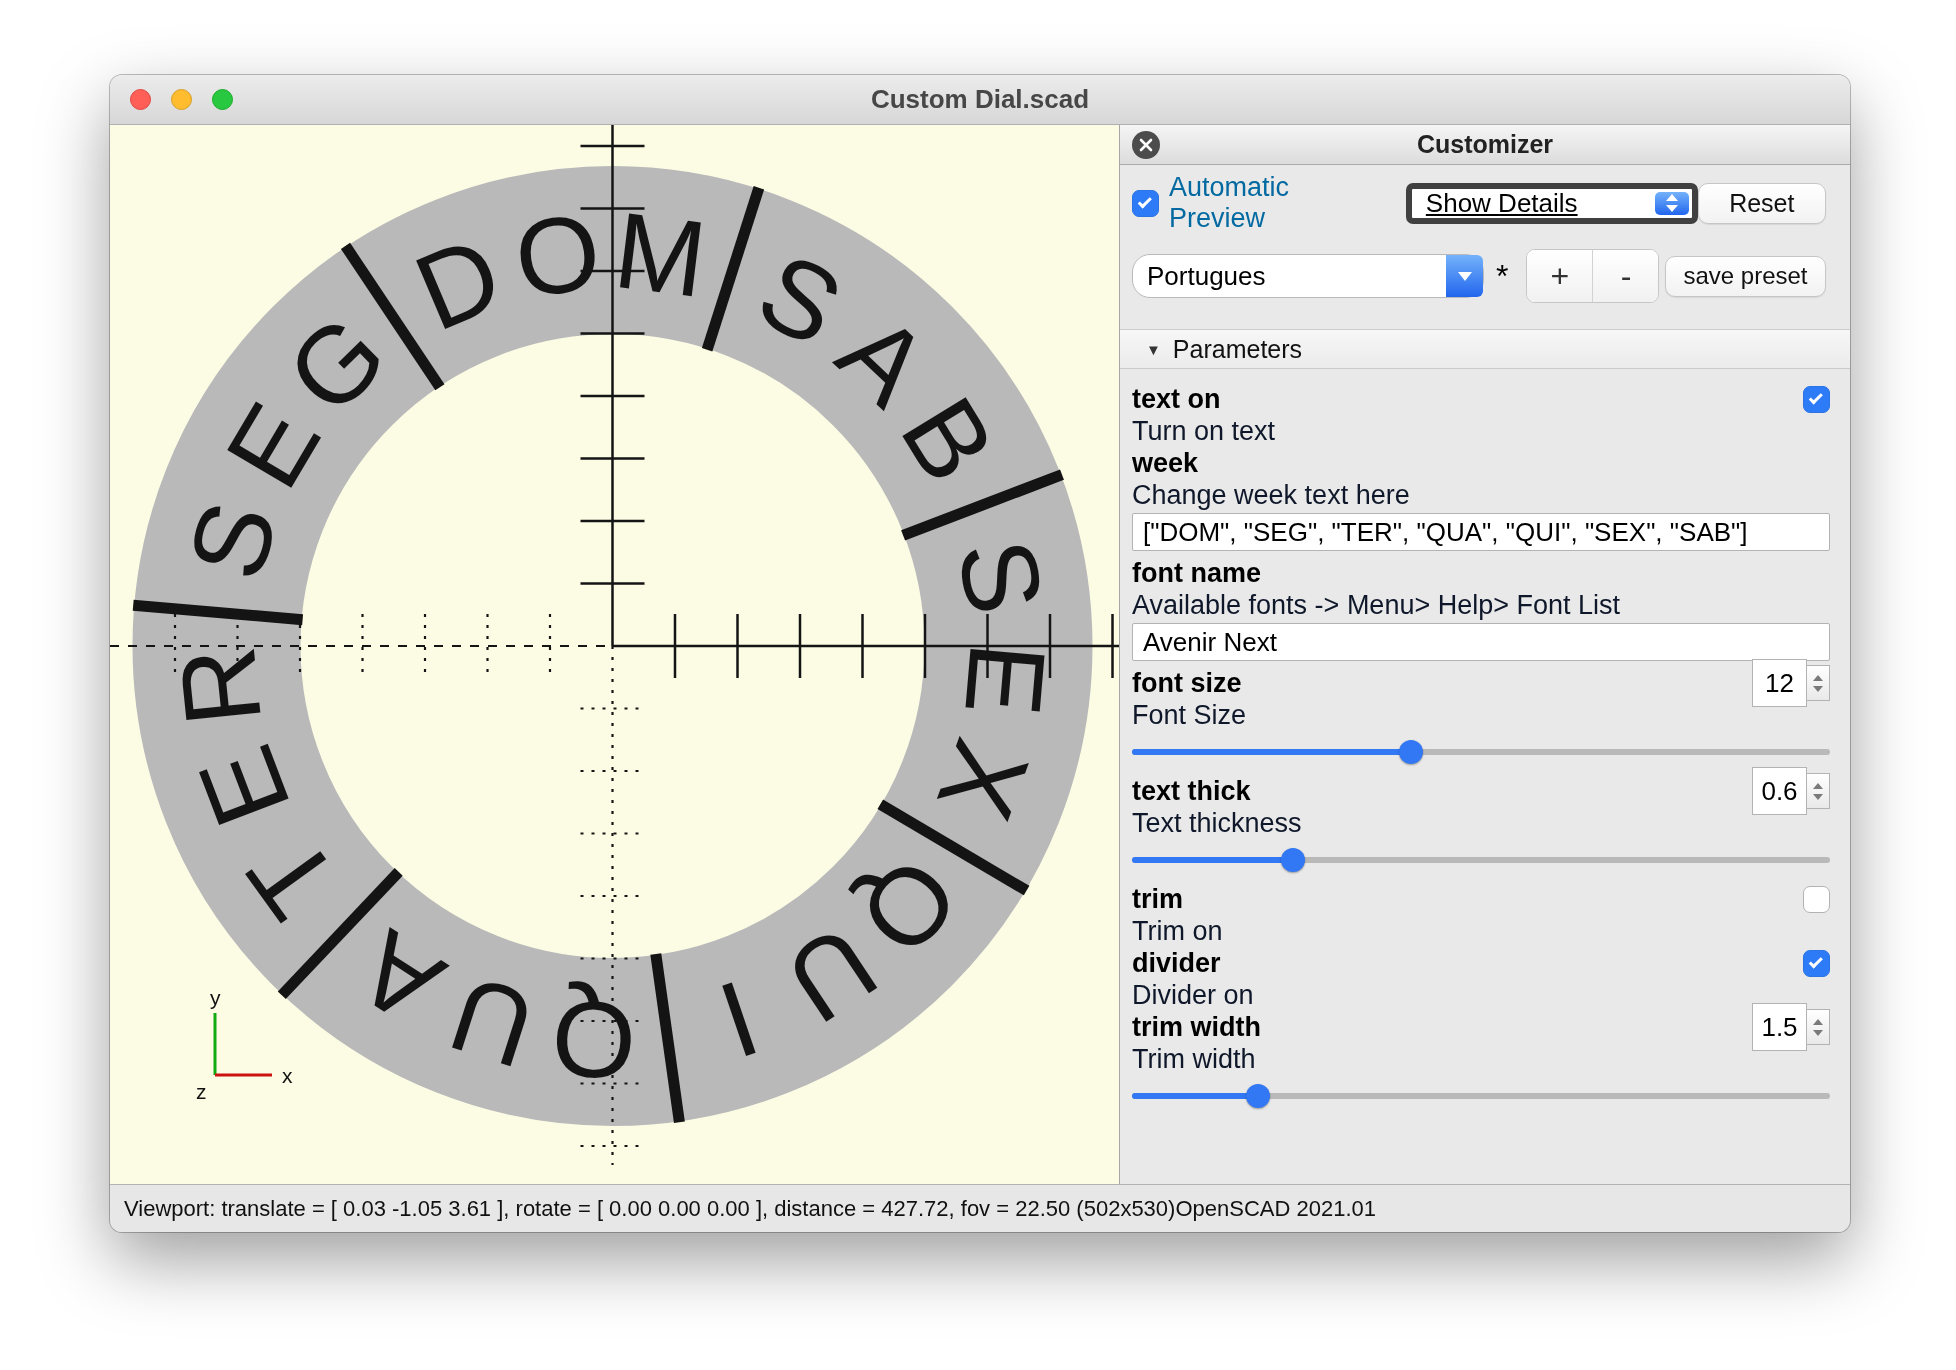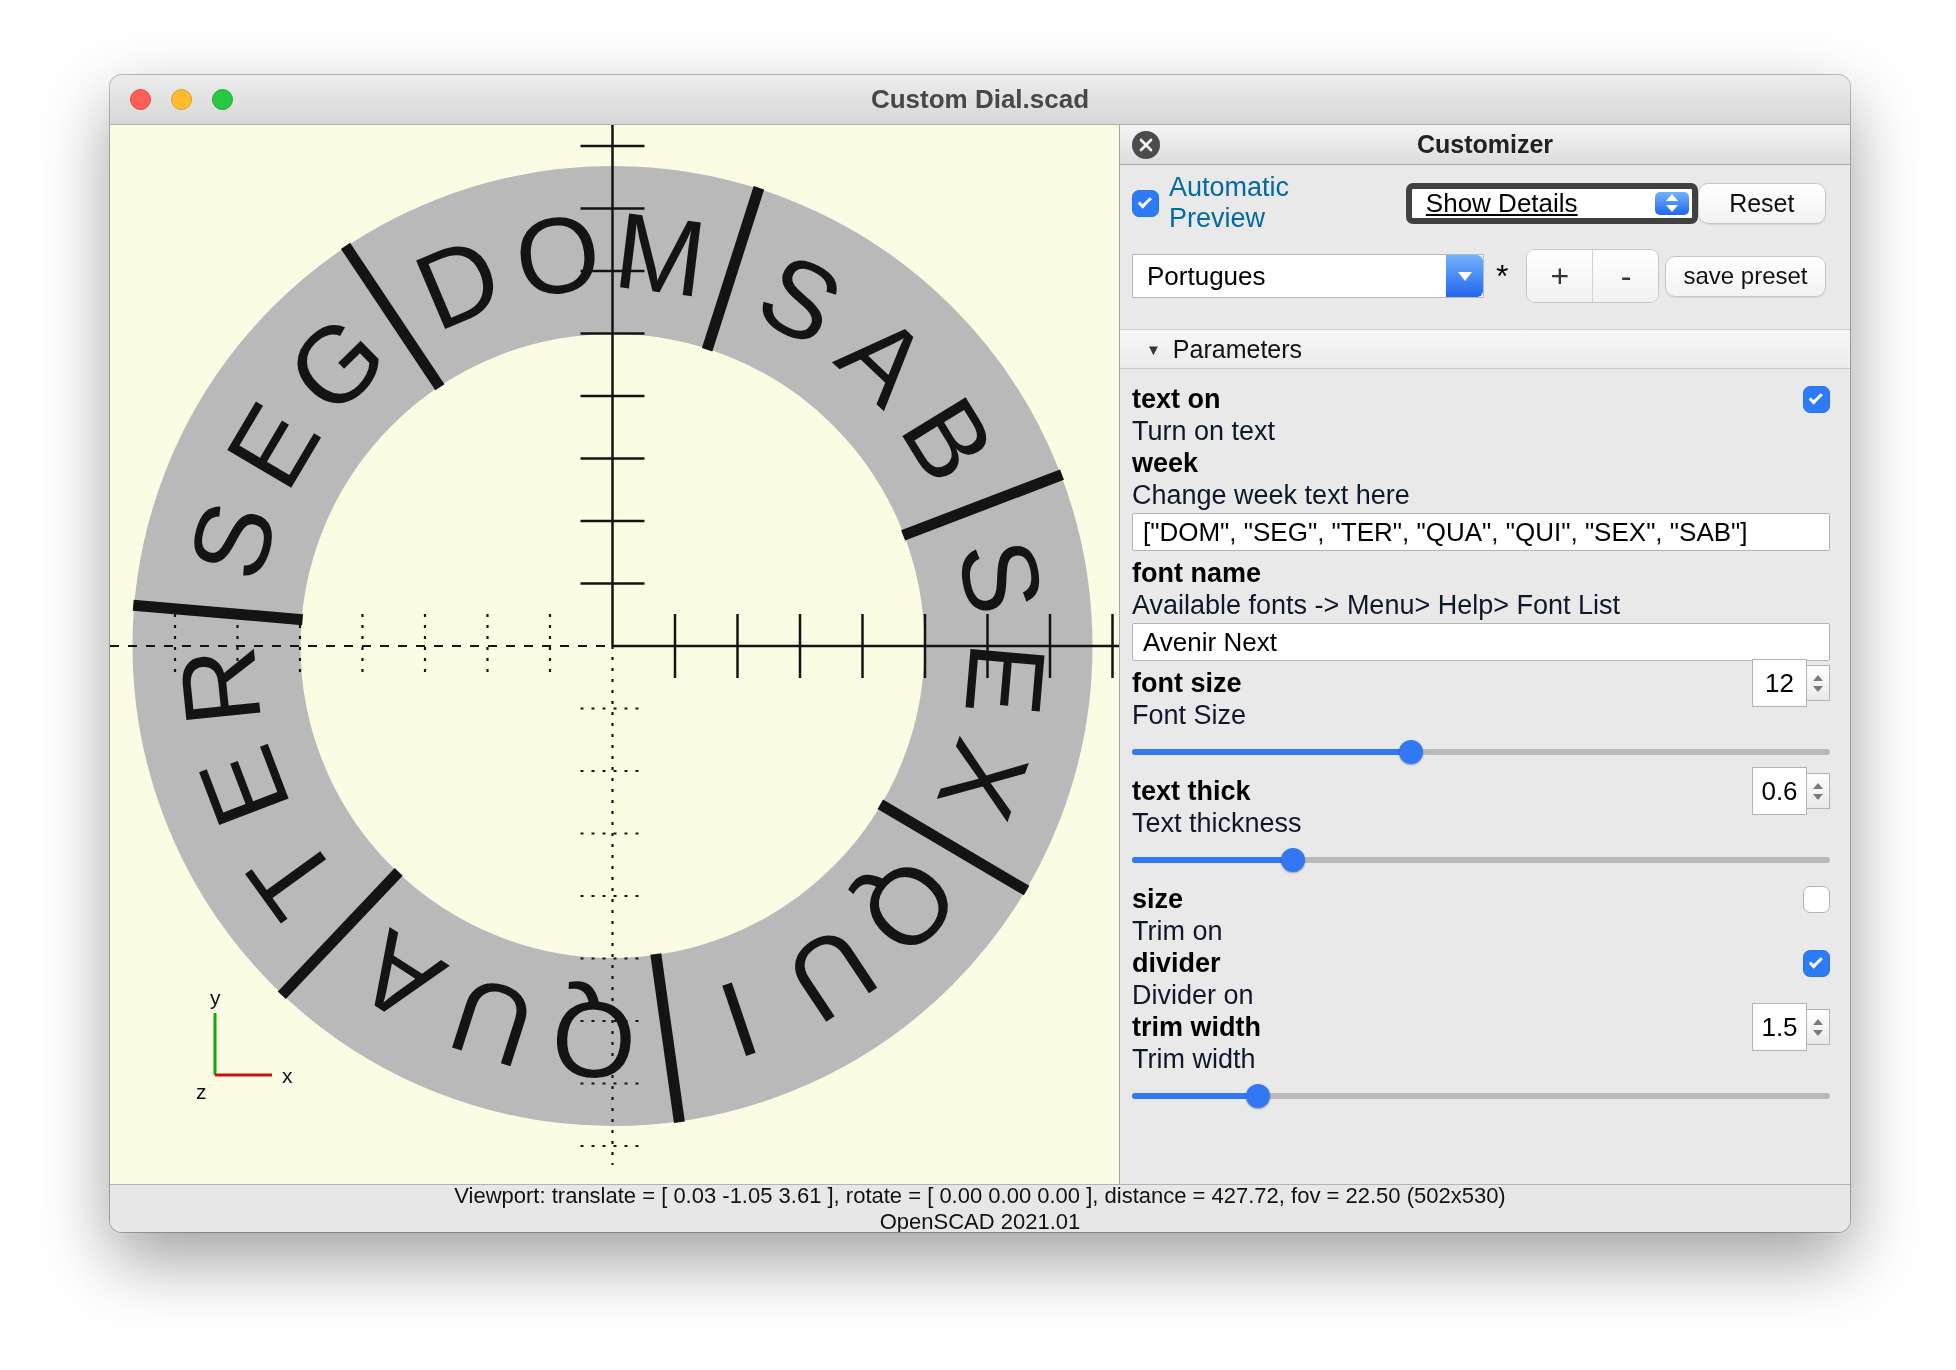--- a/index.html
+++ b/index.html
@@ -42,21 +42,21 @@
     display:flex; align-items:center; padding-left:14px; font-size:26px; color:#000; position:relative;text-decoration:underline; }
   .blue-stepper { position:absolute; right:3px; top:3px; bottom:3px; width:34px; border-radius:5px;
     background:linear-gradient(#74b2fb,#2166ee); display:flex; flex-direction:column; align-items:center; justify-content:center; }
   .chev { width:0; height:0; border-left:6px solid transparent; border-right:6px solid transparent; }
   .chev.up { border-bottom:7px solid #fff; margin-bottom:4px; }
   .chev.dn { border-top:7px solid #fff; }
   .btn { background:linear-gradient(#ffffff,#f2f2f2); border:1px solid #c6c6c6; border-radius:10px;
     font-size:25px; color:#111; font-family:inherit; box-shadow:0 1px 1px rgba(0,0,0,.08); }
   .btn.reset { margin-left:auto; width:130px; height:41px; }
   .btn.save  { margin-left:auto; width:161px; height:41px; font-size:24px; }
-  .combo { width:352px; height:44px; background:#fff; border:1px solid #b9b9b9; border-radius:0;
+  .combo { width:352px; height:44px; background:#fff; border:1px solid #b9b9b9; border-radius:18px;
     display:flex; align-items:center; padding-left:14px; font-size:26px; color:#000; position:relative; }
   .combo-btn { position:absolute; right:0; top:0; bottom:0; width:37px; border-radius:0 6px 6px 0;
     background:linear-gradient(#74b2fb,#2166ee); display:flex; align-items:center; justify-content:center; }
   .combo-btn .chev.dn { border-left-width:7px; border-right-width:7px; border-top-width:9px; }
   .asterisk { margin-left:12px; font-size:32px; color:#000; line-height:20px; }
   .pm-group { margin-left:18px; width:133px; height:54px; background:#fff; border:1px solid #c6c6c6;
     border-radius:9px; overflow:hidden; display:flex; }
   .pm-group button { flex:1; border:none; background:linear-gradient(#ffffff,#f1f1f1); font-size:32px; color:#333; font-family:inherit; }
   .pm-group button:first-child { border-right:1px solid #d2d2d2; }
   .params-header { margin-top:25px; height:40px; background:linear-gradient(#f7f7f7,#ebebeb);
@@ -77,21 +77,21 @@
   .sa { width:0; height:0; border-left:5px solid transparent; border-right:5px solid transparent; }
   .sa.up { border-bottom:6px solid #7a7a7a; margin-bottom:5px; }
   .sa.dn { border-top:6px solid #7a7a7a; }
   .slider { position:relative; height:26px; margin:8px 0 10px; }
   .slider .track { position:absolute; left:0; right:0; top:10px; height:6px; border-radius:3px; background:#b9b9b9; }
   .slider .fill  { position:absolute; left:0; top:10px; height:6px; border-radius:3px; background:#3277f4; }
   .slider .thumb { position:absolute; top:1px; width:24px; height:24px; border-radius:50%; background:#3277f4;
     transform:translateX(-50%); box-shadow:0 1px 2px rgba(0,0,0,.35); }
   
   .statusbar { height:48px; background:#e7e7e7; border-top:1px solid #b3b3b3; display:flex; align-items:center;
-    justify-content:center; padding:0 14px; font-size:22px; color:#111;flex-direction:column; }
+    justify-content:flex-start; padding:0 14px; font-size:22px; color:#111; }
 </style>
 </head>
 <body>
 
 <div class="window">
 
   <div class="titlebar">
     <span class="tl red"></span>
     <span class="tl yel"></span>
     <span class="tl grn"></span>
@@ -287,21 +287,21 @@
           <div class="pdesc">Text thickness</div>
           <div class="slider">
             <div class="track"></div>
               <div class="fill" style="width: 23%;"></div>
               <div class="thumb" style="left: 23%;"></div>
           </div>
         </div>
 
         <div class="param">
           <div class="phead">
-            <span class="pname">size</span>
+            <span class="pname">trim</span>
             <span class="checkbox"></span>
           </div>
           <div class="pdesc">Trim on</div>
         </div>
 
         <div class="param">
           <div class="phead">
             <span class="pname">divider</span>
             <span class="checkbox checked">
                 <i class="mark"></i>

